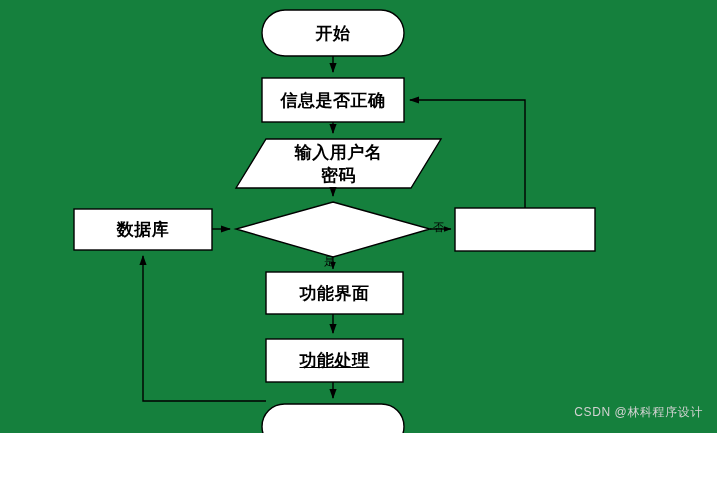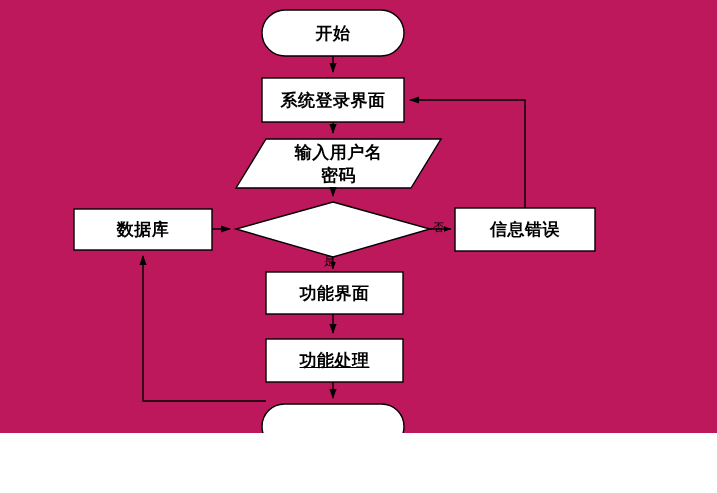--- a/index.html
+++ b/index.html
@@ -7,21 +7,21 @@
     padding: 0;
     background: #ffffff;
   }
   body {
     font-family: "Liberation Serif", "DejaVu Serif", serif;
   }
   #canvas {
     position: relative;
     width: 717px;
     height: 433px;
-    background: #be185d;
+    background: #15803d;
     overflow: hidden;
   }
   #flow-svg {
     position: absolute;
     left: 0;
     top: 0;
     width: 717px;
     height: 493px;
   }
   .node-label {
@@ -107,33 +107,33 @@
 
     <line x1="333" y1="314" x2="333" y2="333" stroke="#000000" stroke-width="1.4" marker-end="url(#arrow)"></line>
 
     <polyline points="266,401 143,401 143,256" fill="none" stroke="#000000" stroke-width="1.4" marker-end="url(#arrow)"></polyline>
 
     <line x1="333" y1="382" x2="333" y2="398" stroke="#000000" stroke-width="1.4" marker-end="url(#arrow)"></line>
   </svg>
 
   <div class="node-label" style="left:262px; top:10px; width:142px; height:46px;">开始</div>
 
-  <div class="node-label" style="left:262px; top:78px; width:142px; height:44px;">系统登录界面</div>
+  <div class="node-label" style="left:262px; top:78px; width:142px; height:44px;">信息是否正确</div>
 
   <div class="node-label" style="left:74px; top:209px; width:138px; height:41px;">数据库</div>
 
   <div class="node-label" style="left:266px; top:139px; width:145px; height:49px; line-height:23px;">输入用户名
 密码</div>
 
 
-  <div class="node-label" style="left:455px; top:208px; width:140px; height:43px;">信息错误</div>
 
   <div class="node-label" style="left:266px; top:272px; width:137px; height:42px;">功能界面</div>
 
   <div class="node-label" style="left:266px; top:339px; width:137px; height:43px;text-decoration:underline;">功能处理</div>
 
 
   <div class="edge-label" style="left:433px; top:222px;">否</div>
 
   <div class="edge-label" style="left:324px; top:256px;">是</div>
 
+  <div class="watermark">CSDN @林科程序设计</div>
 
 </div>
 
 </body></html>

